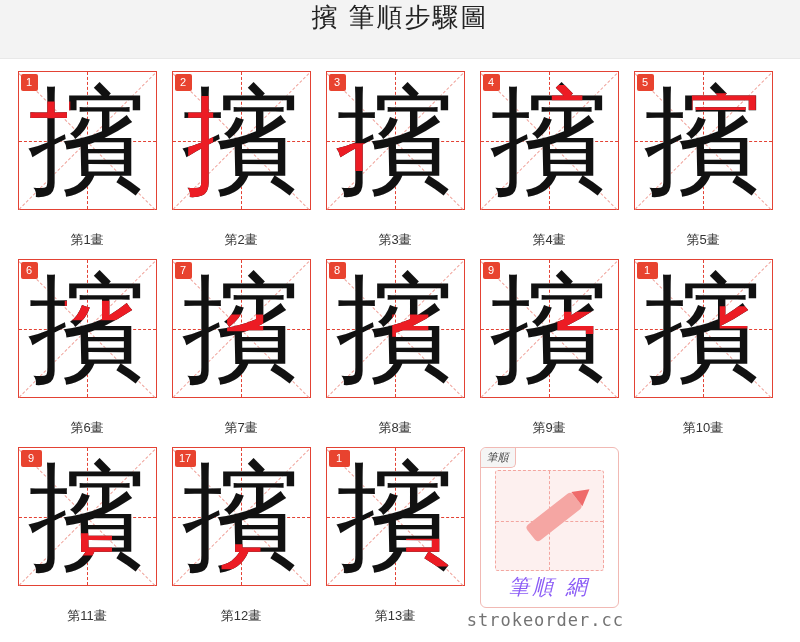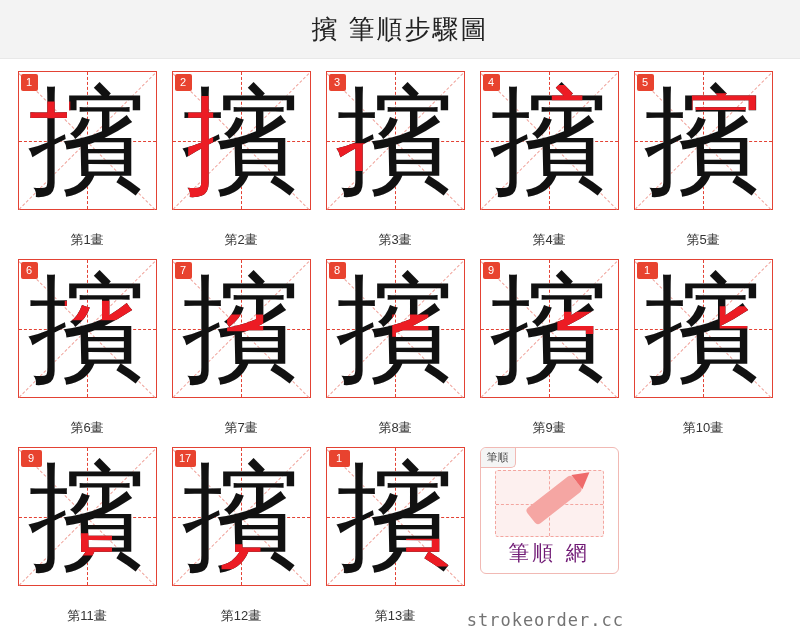--- a/index.html
+++ b/index.html
@@ -16,21 +16,21 @@
   .page {
     position: relative;
     width: 800px;
     height: 642px;
     box-sizing: border-box;
   }
   .header {
     height: 58px;
     background: #f3f3f3;
     display: flex;
-    align-items: center;
+    align-items: flex-start;
     justify-content: center;
     border-bottom: 1px solid #e8e8e8;
   }
   .header-title {
     font-size: 26px;
     color: #222222;
     letter-spacing: 2px;
     font-weight: normal;
   }
   .grid {
@@ -130,26 +130,27 @@
   
   .logo-cell {
     width: 154px;
     display: flex;
     flex-direction: column;
     align-items: center;
   }
   .logo-box {
     position: relative;
     width: 139px;
-    height: 127px;
+    height: 161px;
     border: 1px solid #f1b9b4;
     border-radius: 6px;
     box-sizing: border-box;
     background: #ffffff;
     overflow: hidden;
+    font-style: italic;
   }
   .logo-tag {
     position: absolute;
     left: 0;
     top: 0;
     background: #f5f5f5;
     border-right: 1px solid #f1b9b4;
     border-bottom: 1px solid #f1b9b4;
     font-size: 11px;
     color: #444;
@@ -196,21 +197,21 @@
     border-left: 16px solid #ef6b6b;
     border-top: 9px solid transparent;
     border-bottom: 9px solid transparent;
   }
   .logo-text {
     position: absolute;
     left: 0; right: 0;
     bottom: 6px;
     text-align: center;
     font-size: 21px;
-    color: #701a75;
+    color: #8b5cf6;
     letter-spacing: 3px;
     font-family: "DejaVu Sans", sans-serif;
   }
   .footer {
     position: absolute;
     left: 0;
     right: 0;
     bottom: 12px;
     text-align: center;
   }

